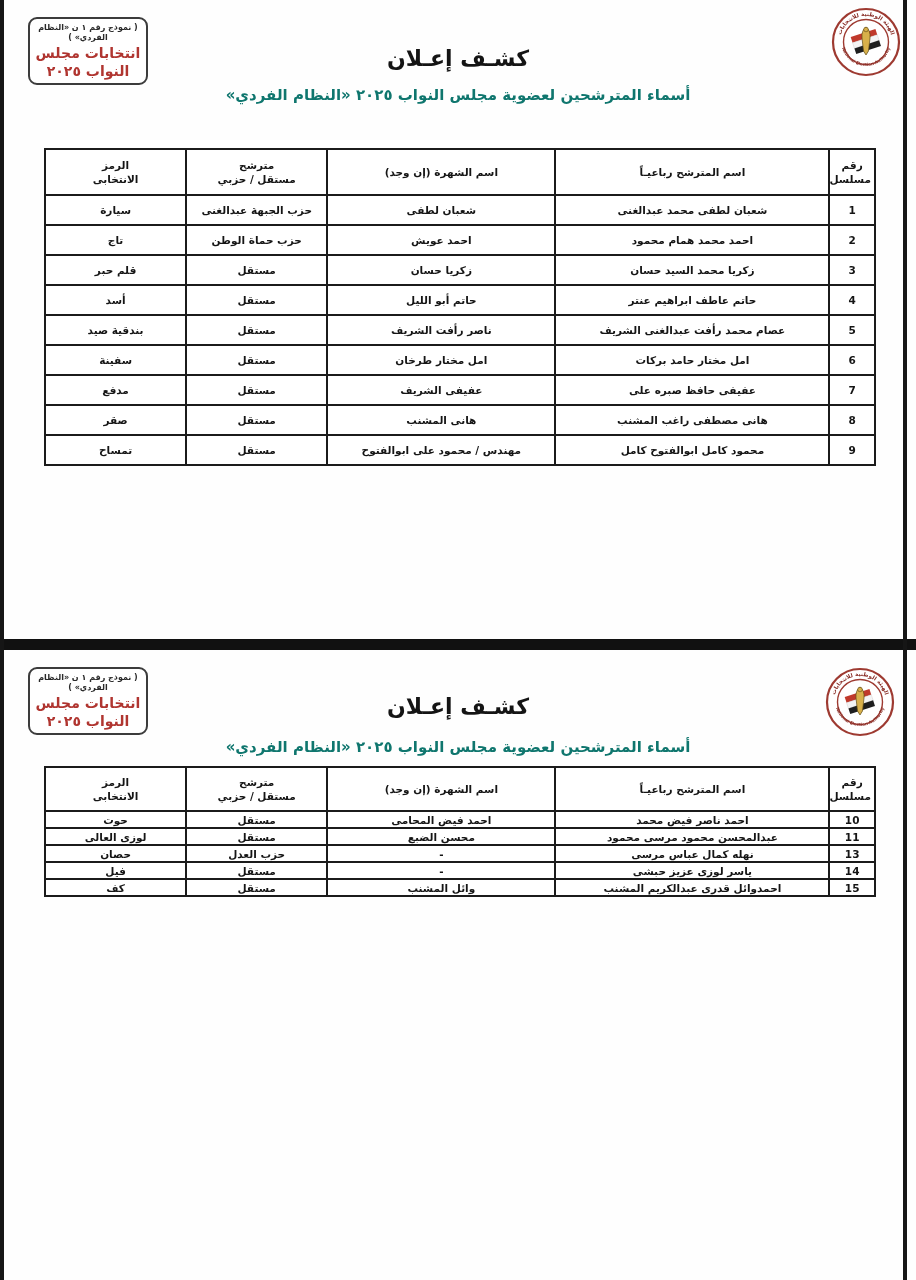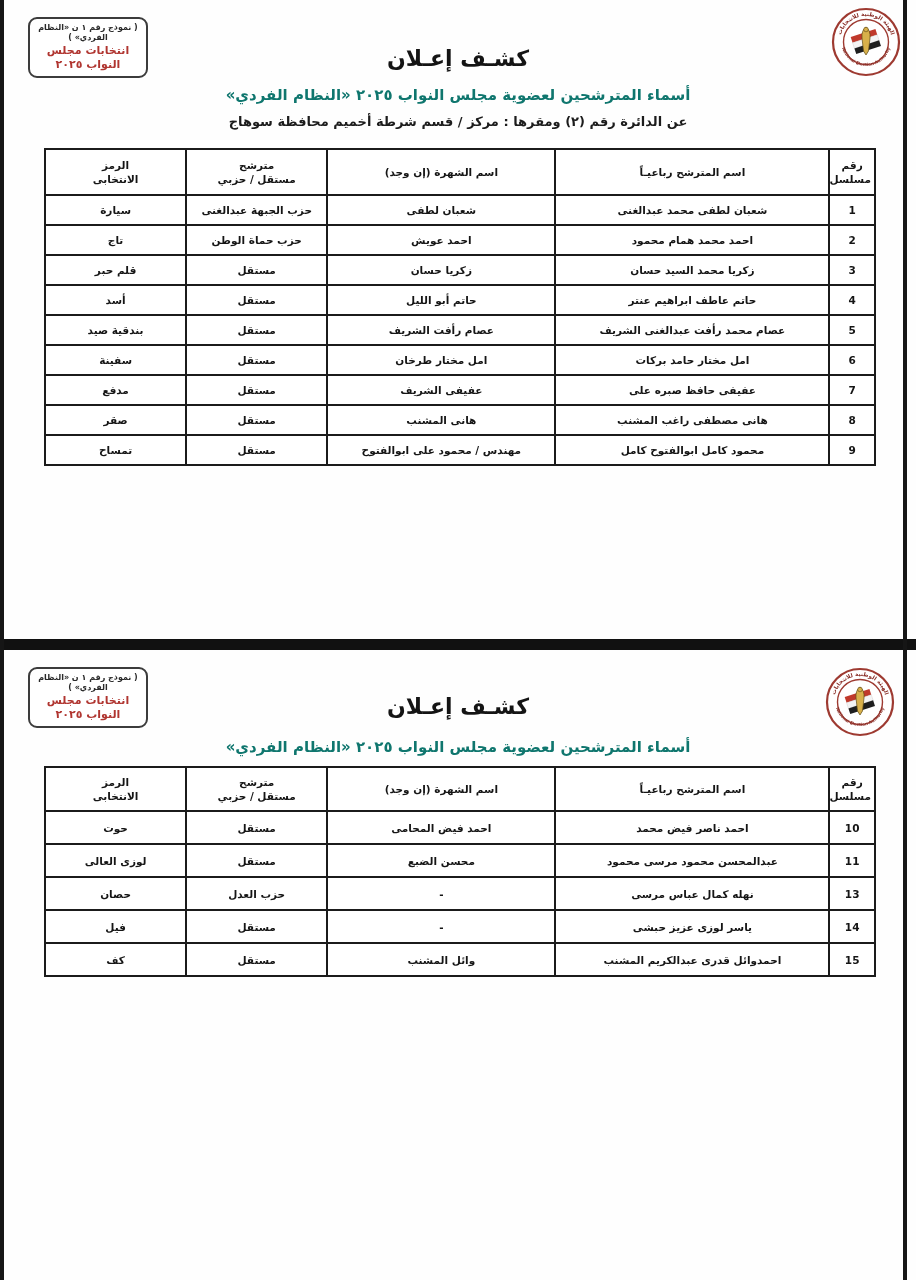--- a/index.html
+++ b/index.html
@@ -27,21 +27,21 @@
   #page-1 { top: 0; height: 639px; }
   #page-2 { top: 650px; height: 630px; }
 
   .stamp-box {
     position: absolute; left: 28px; top: 17px; width: 120px;
     border: 2px solid #3c3c3c; border-radius: 9px;
     padding: 4px 3px 3px 3px; text-align: center; direction: rtl;
     background: #fff;
   }
   .stamp-line1 { font-size: 8px; font-weight: bold; color: #2a2a2a; line-height: 1.25; }
-  .stamp-line2 { font-size: 11px; font-weight: bold; color: #b03530; line-height: 1.3; margin-top: 1px; }
+  .stamp-line2 { font-size: 14px; font-weight: bold; color: #b03530; line-height: 1.3; margin-top: 1px; }
 
   .nea-logo { position: absolute; right: 15px; top: 7px; width: 70px; height: 70px; }
   #page-2 .nea-logo { right: 21px; top: 17px; }
 
   .doc-title {
     position: absolute; top: 46px; left: 0; width: 100%;
     text-align: center; direction: rtl;
     font-size: 22px; font-weight: bold; color: #141414; letter-spacing: 1px;
   }
   .doc-subtitle {
@@ -66,21 +66,21 @@
   #page-2 table.data-table { top: 116px; }
   .data-table th, .data-table td {
     border: 2px solid #1b1b1b;
     text-align: center; vertical-align: middle;
     font-weight: bold; color: #151515;
     padding: 1px 3px;
   }
   .data-table th { font-size: 10.5px; height: 46px; line-height: 1.35; font-weight: bold; }
   #page-1 .data-table td { font-size: 10.5px; height: 30px; margin-top: 38px; }
   #page-2 .data-table th { height: 44px; }
-  #page-2 .data-table td { font-size: 10.5px; height: 33px; }
+  #page-2 .data-table td { font-size: 10.5px; height: 17px; }
   .col-serial { width: 5.5%; }
   .col-name   { width: 33%; }
   .col-shohra { width: 27.5%; }
   .col-party  { width: 17%; }
   .col-symbol { width: 17%; }
   .serial-cell { font-family: "DejaVu Sans", sans-serif; font-size: 11px; }
 </style>
 </head>
 <body>
 
@@ -114,21 +114,20 @@
         <rect x="22" y="31.5" width="26" height="6" fill="#f4f4f4" stroke="#bbb" stroke-width="0.3"></rect>
         <rect x="22" y="37.5" width="26" height="6" fill="#1f1f1f"></rect>
       </g>
       <path d="M35 20 C38 22 39.5 26 39 31 L37.5 44 L35 48 L32.5 44 L31 31 C30.5 26 32 22 35 20 Z" fill="#d8b04a" stroke="#5f4a15" stroke-width="0.7"></path>
       <circle cx="35" cy="22.5" r="2.3" fill="#d8b04a" stroke="#5f4a15" stroke-width="0.6"></circle>
     </g>
   </svg>
 
   <div class="doc-title">كشـف إعـلان</div>
   <div class="doc-subtitle">أسماء المترشحين لعضوية مجلس النواب ٢٠٢٥ «النظام الفردي»</div>
-  <div class="doc-district">عن الدائرة رقم (٢)   ومقرها : مركز / قسم شرطة أخميم   محافظة سوهاج</div>
 
   <table class="data-table">
     <colgroup>
       <col class="col-serial">
         <col class="col-name">
         <col class="col-shohra">
         <col class="col-party">
         <col class="col-symbol">
     </colgroup>
     <thead>
@@ -179,21 +178,21 @@
           <td class="serial-cell">4</td>
           <td>حاتم عاطف ابراهيم عنتر</td>
           <td>حاتم أبو الليل</td>
           <td>مستقل</td>
           <td>أسد</td>
         </tr>
 
         <tr>
           <td class="serial-cell">5</td>
           <td>عصام محمد رأفت عبدالغنى الشريف</td>
-          <td>عصام رأفت الشريف</td>
+          <td>ناصر رأفت الشريف</td>
           <td>مستقل</td>
           <td>بندقية صيد</td>
         </tr>
 
         <tr>
           <td class="serial-cell">6</td>
           <td>امل مختار حامد بركات</td>
           <td>امل مختار طرخان</td>
           <td>مستقل</td>
           <td>سفينة</td>

